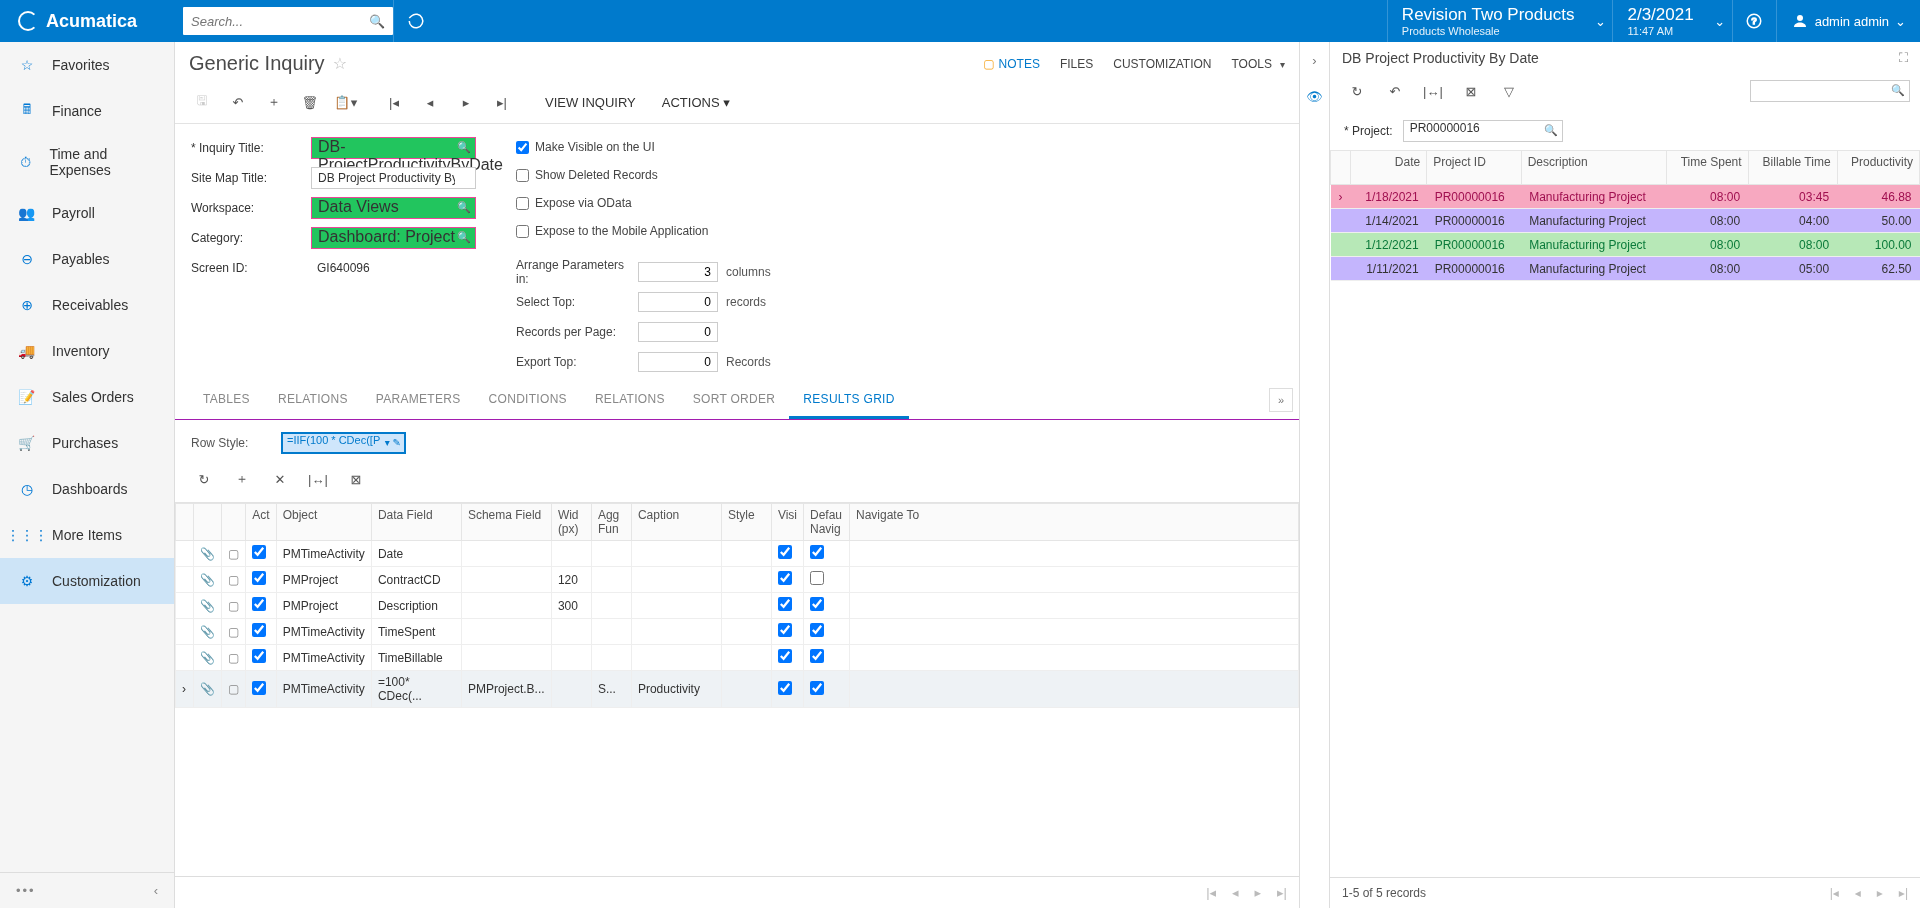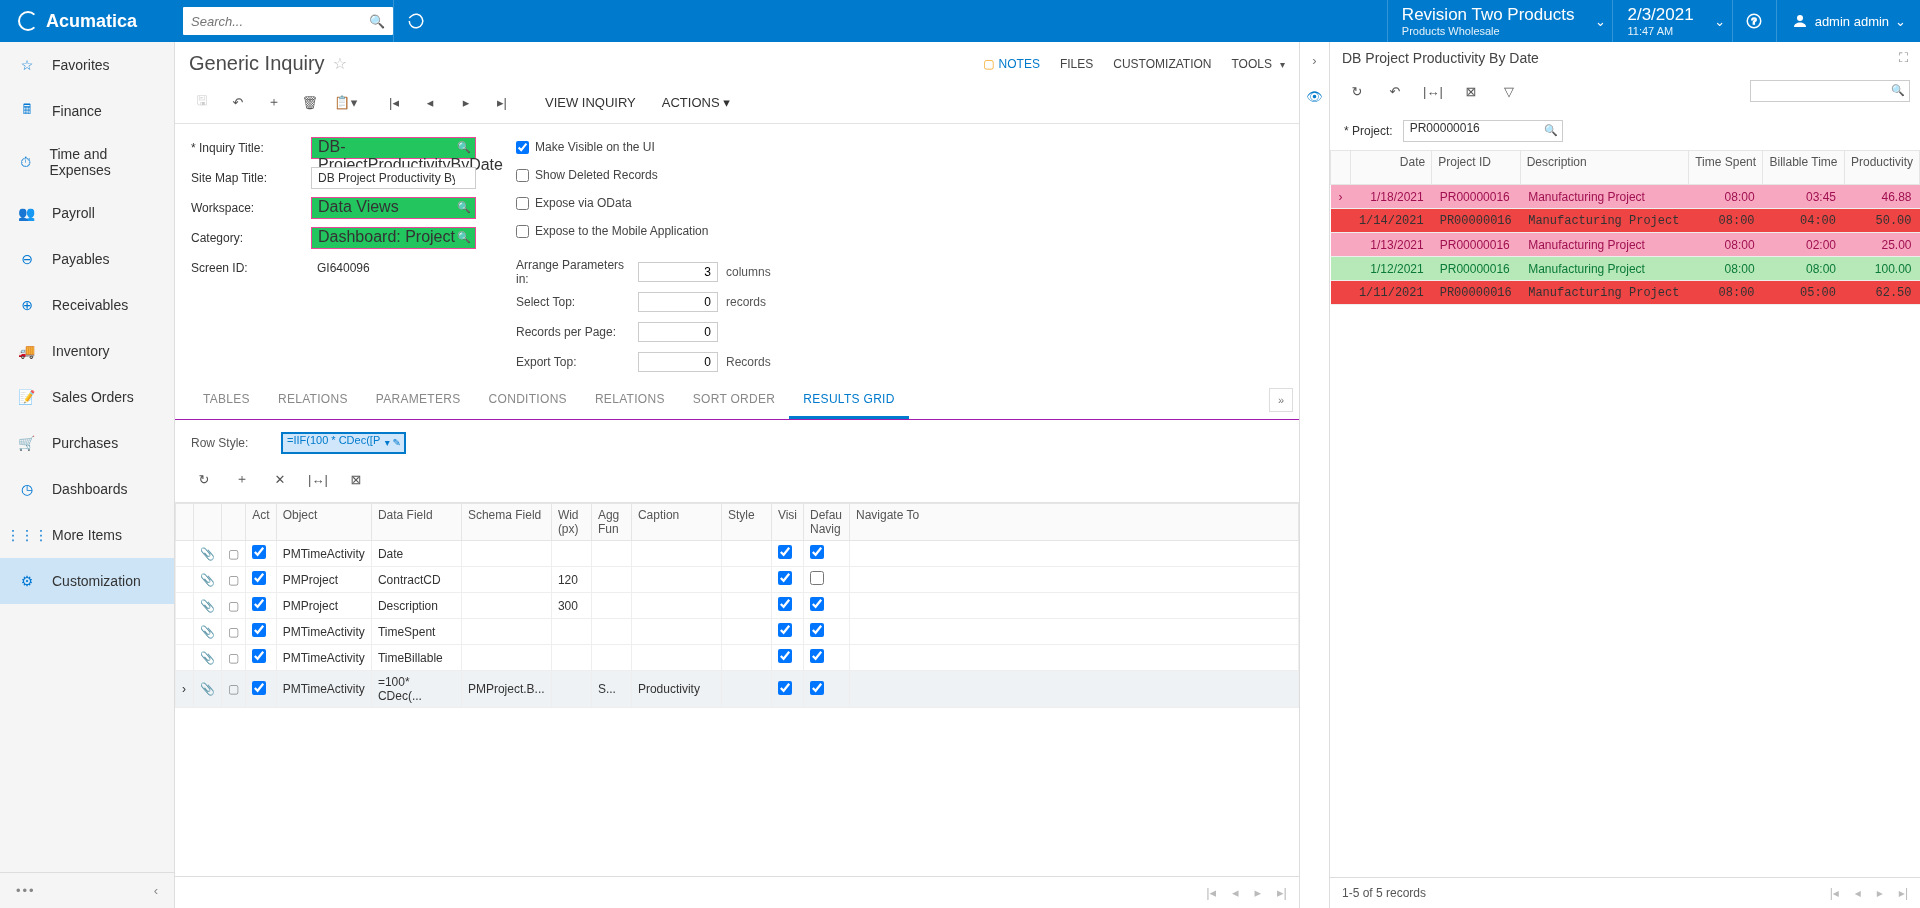--- a/index.html
+++ b/index.html
@@ -100,21 +100,21 @@
 .rp-form .inp { width:160px; height:22px; border:1px solid #ccc; padding:0 20px 0 6px; font-size:12px; position:relative; }
 .rp-form .inp::after{ content:"🔍"; position:absolute; right:4px; top:3px; font-size:11px; color:#777;}
 
 
 .rtable-wrap{ flex:1; overflow:auto; }
 table.rt { width:100%; border-collapse:collapse; font-size:12px; }
 table.rt th { background:#fafafa; border:1px solid #e5e5e5; padding:4px 6px; color:#555; font-weight:normal; height:34px; vertical-align:top; text-align:left; }
 table.rt th.ra, table.rt td.ra { text-align:right; }
 table.rt td { border-bottom:1px solid #eee; padding:4px 8px; height:24px; }
 tr.pink td { background:#f7a8c0; color:#a01050; }
-tr.orange td { background:#ef4444;font-family:Liberation Mono, monospace; }
+tr.orange td { background:#c4b5fd; }
 tr.green td { background:#b7e8b7; color:#0a7a3a; }
 .rfoot { border-top:1px solid #ddd; padding:8px 12px; display:flex; align-items:center; font-size:12px; color:#555; }
 .rfoot .nav { margin-left:auto; display:flex; gap:16px; color:#bbb; }
 
 .lfoot { border-top:1px solid #ddd; padding:8px 12px; display:flex; justify-content:flex-end; gap:16px; color:#bbb; }
 
 svg{ display:block; }
 </style>
 </head>
 <body>
@@ -514,29 +514,20 @@
               </tr>
               <tr class="orange">
                 <td></td>
                 <td class="ra">1/14/2021</td>
                 <td>PR00000016</td>
                 <td>Manufacturing Project</td>
                 <td class="ra">08:00</td>
                 <td class="ra">04:00</td>
                 <td class="ra">50.00</td>
               </tr>
-              <tr class="pink">
-                <td></td>
-                <td class="ra">1/13/2021</td>
-                <td>PR00000016</td>
-                <td>Manufacturing Project</td>
-                <td class="ra">08:00</td>
-                <td class="ra">02:00</td>
-                <td class="ra">25.00</td>
-              </tr>
               <tr class="green">
                 <td></td>
                 <td class="ra">1/12/2021</td>
                 <td>PR00000016</td>
                 <td>Manufacturing Project</td>
                 <td class="ra">08:00</td>
                 <td class="ra">08:00</td>
                 <td class="ra">100.00</td>
               </tr>
               <tr class="orange">

